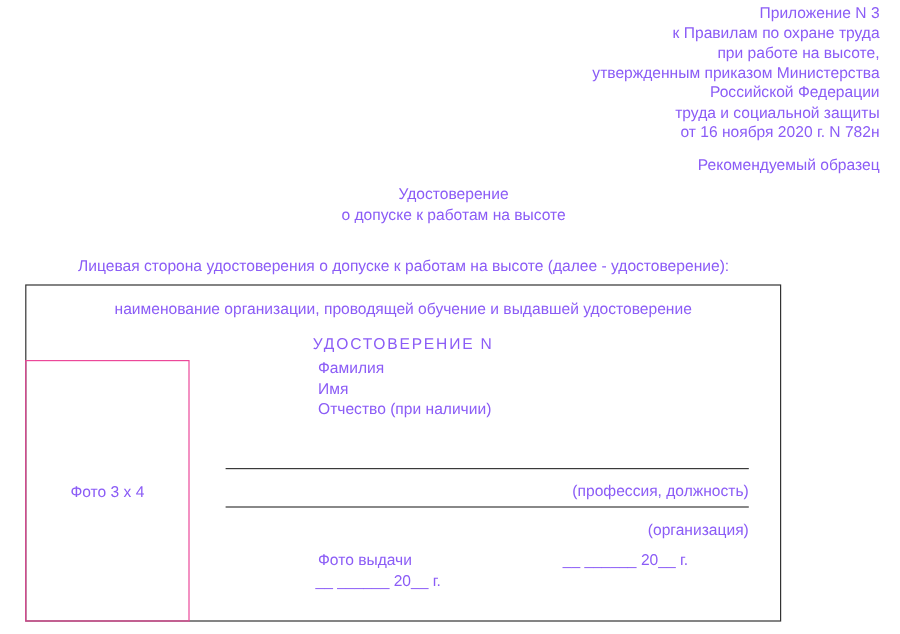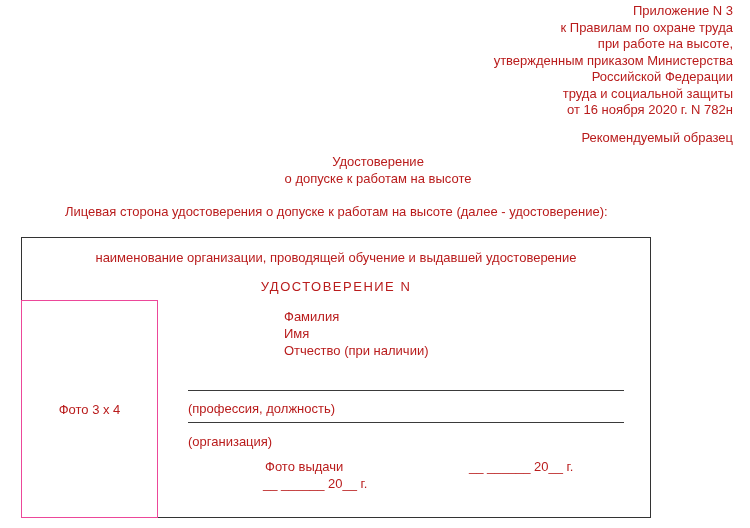--- a/index.html
+++ b/index.html
@@ -7,21 +7,21 @@
     padding: 0;
     background: #ffffff;
   }
   .page {
     position: relative;
     width: 750px;
     height: 528px;
     background: #ffffff;
     font-family: "Liberation Sans", sans-serif;
     font-size: 13px;
-    color: #b91c1c;
+    color: #8b5cf6;
     overflow: hidden;
   }
   .header-block {
     position: absolute;
     top: 3px;
     right: 17px;
     text-align: right;
     line-height: 16.5px;
     white-space: nowrap;
   }
@@ -31,21 +31,21 @@
   .title-block {
     position: absolute;
     top: 153px;
     left: 0;
     width: 756px;
     text-align: center;
     line-height: 17px;
   }
   .intro {
     position: absolute;
-    top: 204px;
+    top: 214px;
     left: 65px;
     white-space: nowrap;
   }
   .card {
     position: absolute;
     top: 237px;
     left: 21px;
     width: 628px;
     height: 279px;
     border: 1px solid #333333;
@@ -72,38 +72,37 @@
     bottom: -1px;
     width: 135px;
     border: 1px solid #ec4899;
     display: flex;
     align-items: center;
     justify-content: center;
   }
   .name-fields {
     position: absolute;
     left: 243px;
-    top: 70px;
+    top: 60px;
     line-height: 17px;
-    margin-left: 19px;
   }
   .field-line {
     position: absolute;
     left: 166px;
     width: 436px;
     height: 0;
     border-top: 1px solid #3a3a3a;
   }
   .field-line.line1 { top: 152px; }
   .field-line.line2 { top: 184px; }
   .field-caption {
     position: absolute;
     left: 166px;
     width: 436px;
-    text-align: left;
+    text-align: right;
   }
   .field-caption.caption1 { top: 163px; }
   .field-caption.caption2 { top: 196px; }
   .date-col {
     position: absolute;
     top: 220px;
     line-height: 17px;
     white-space: nowrap;
   }
   .date-col.left { left: 241px; }

